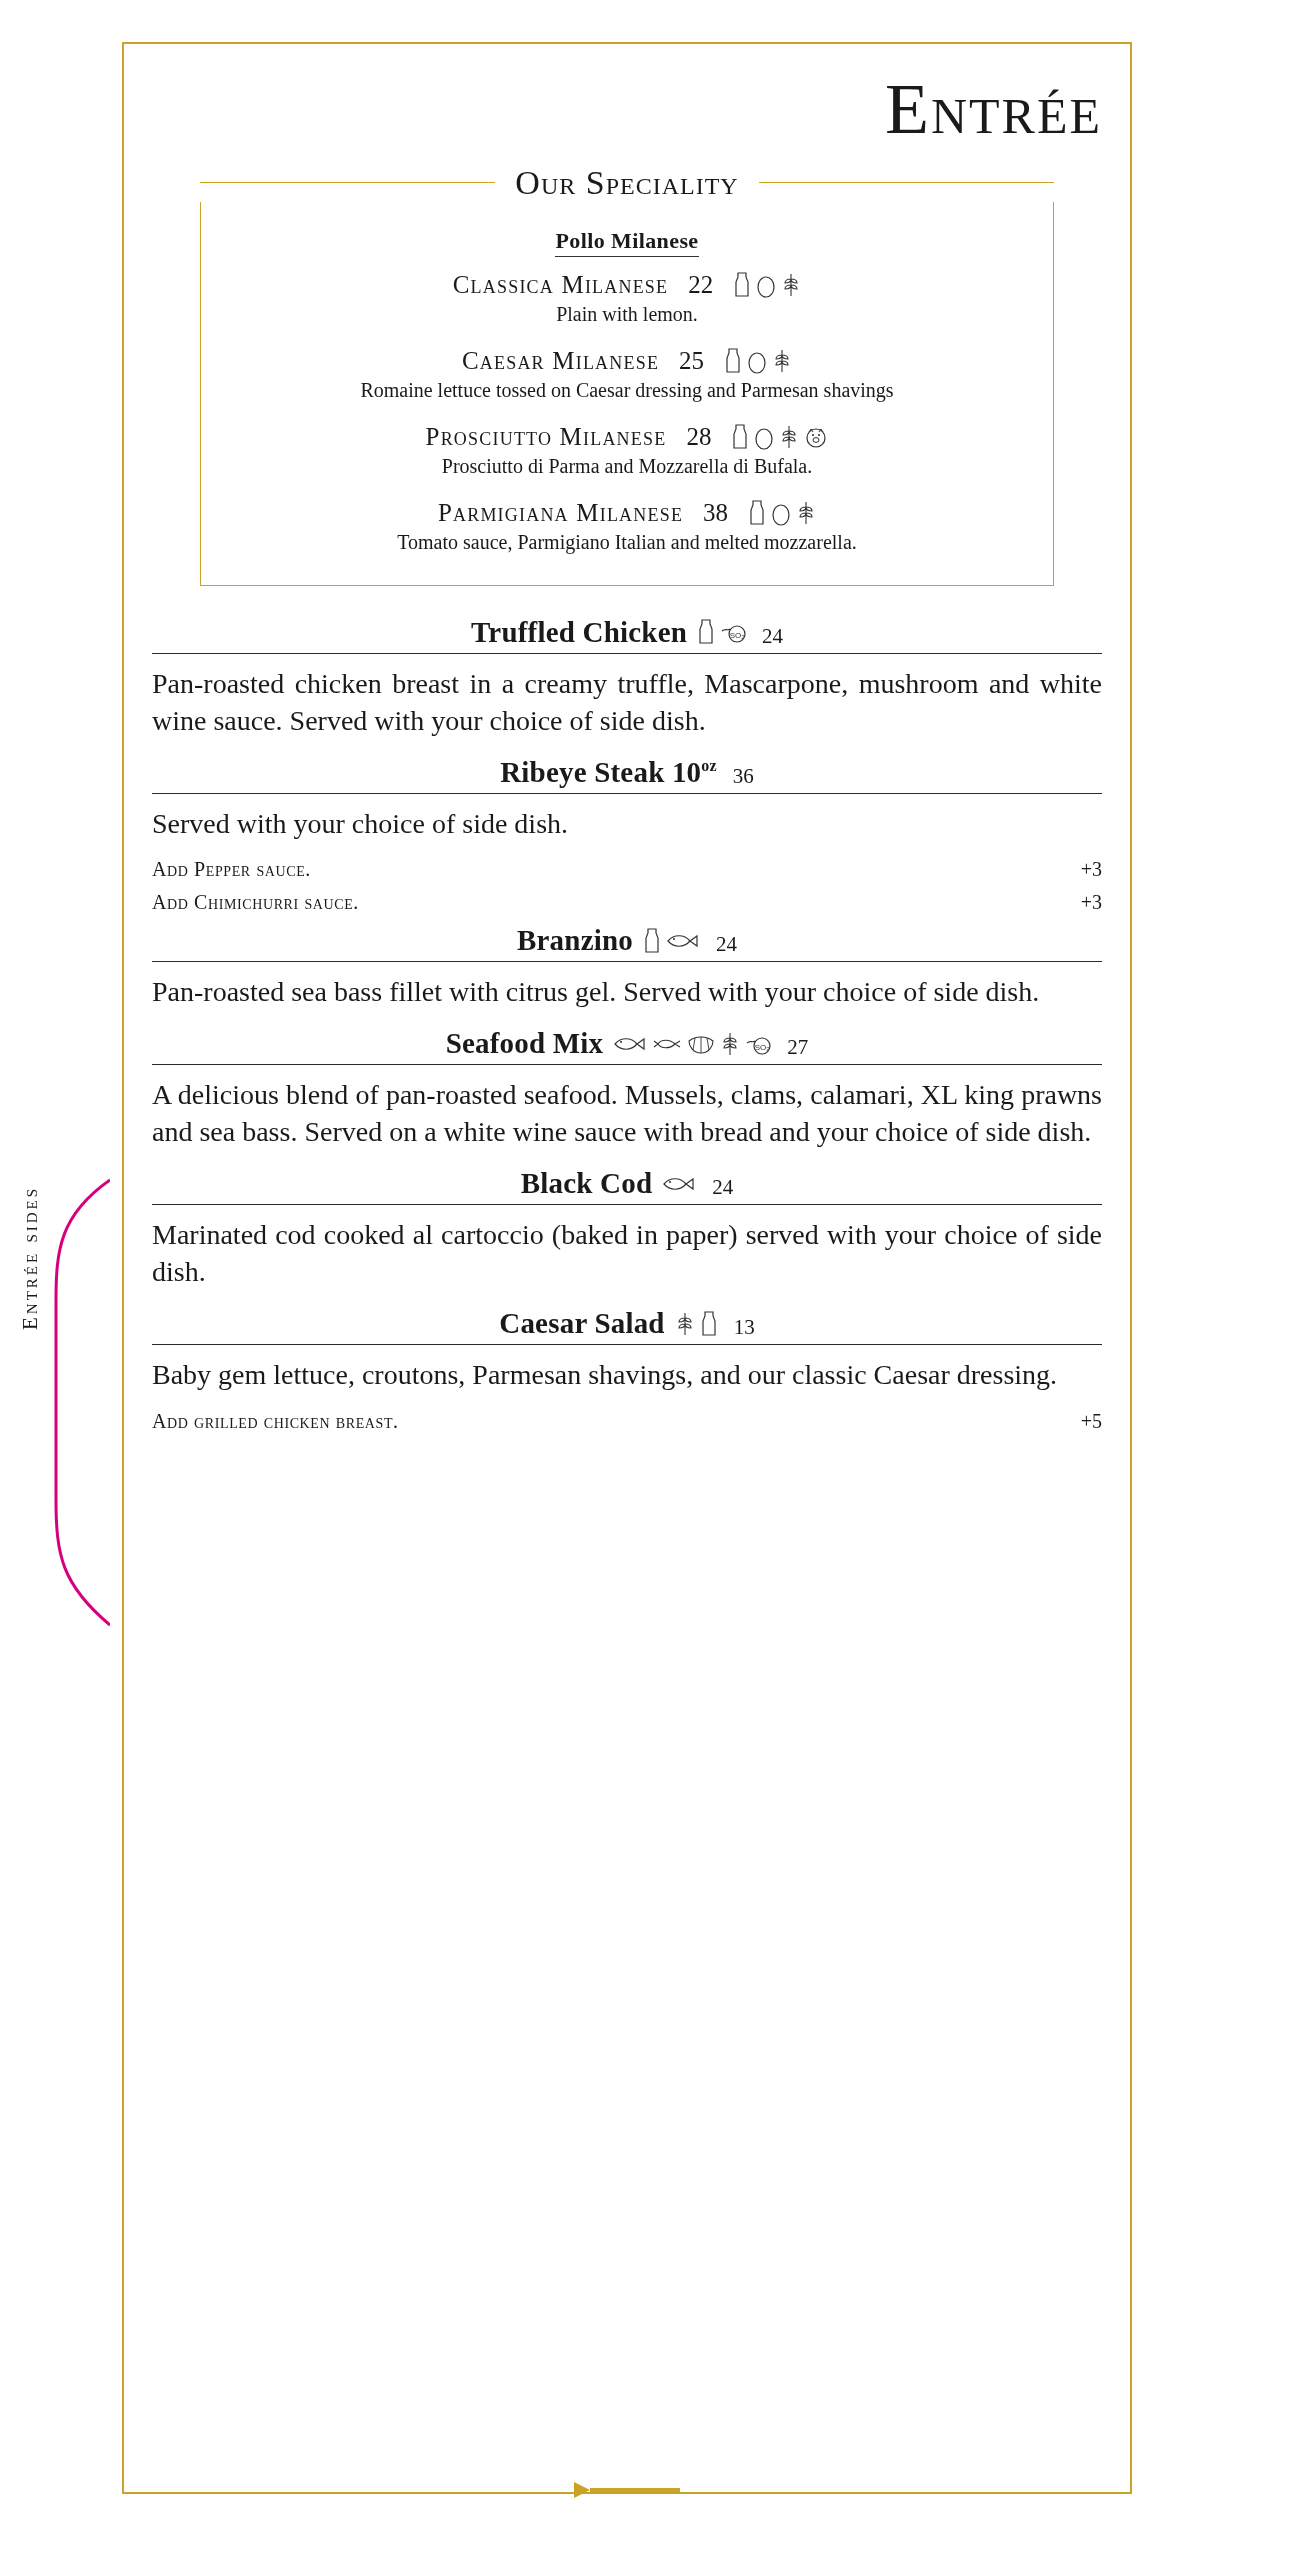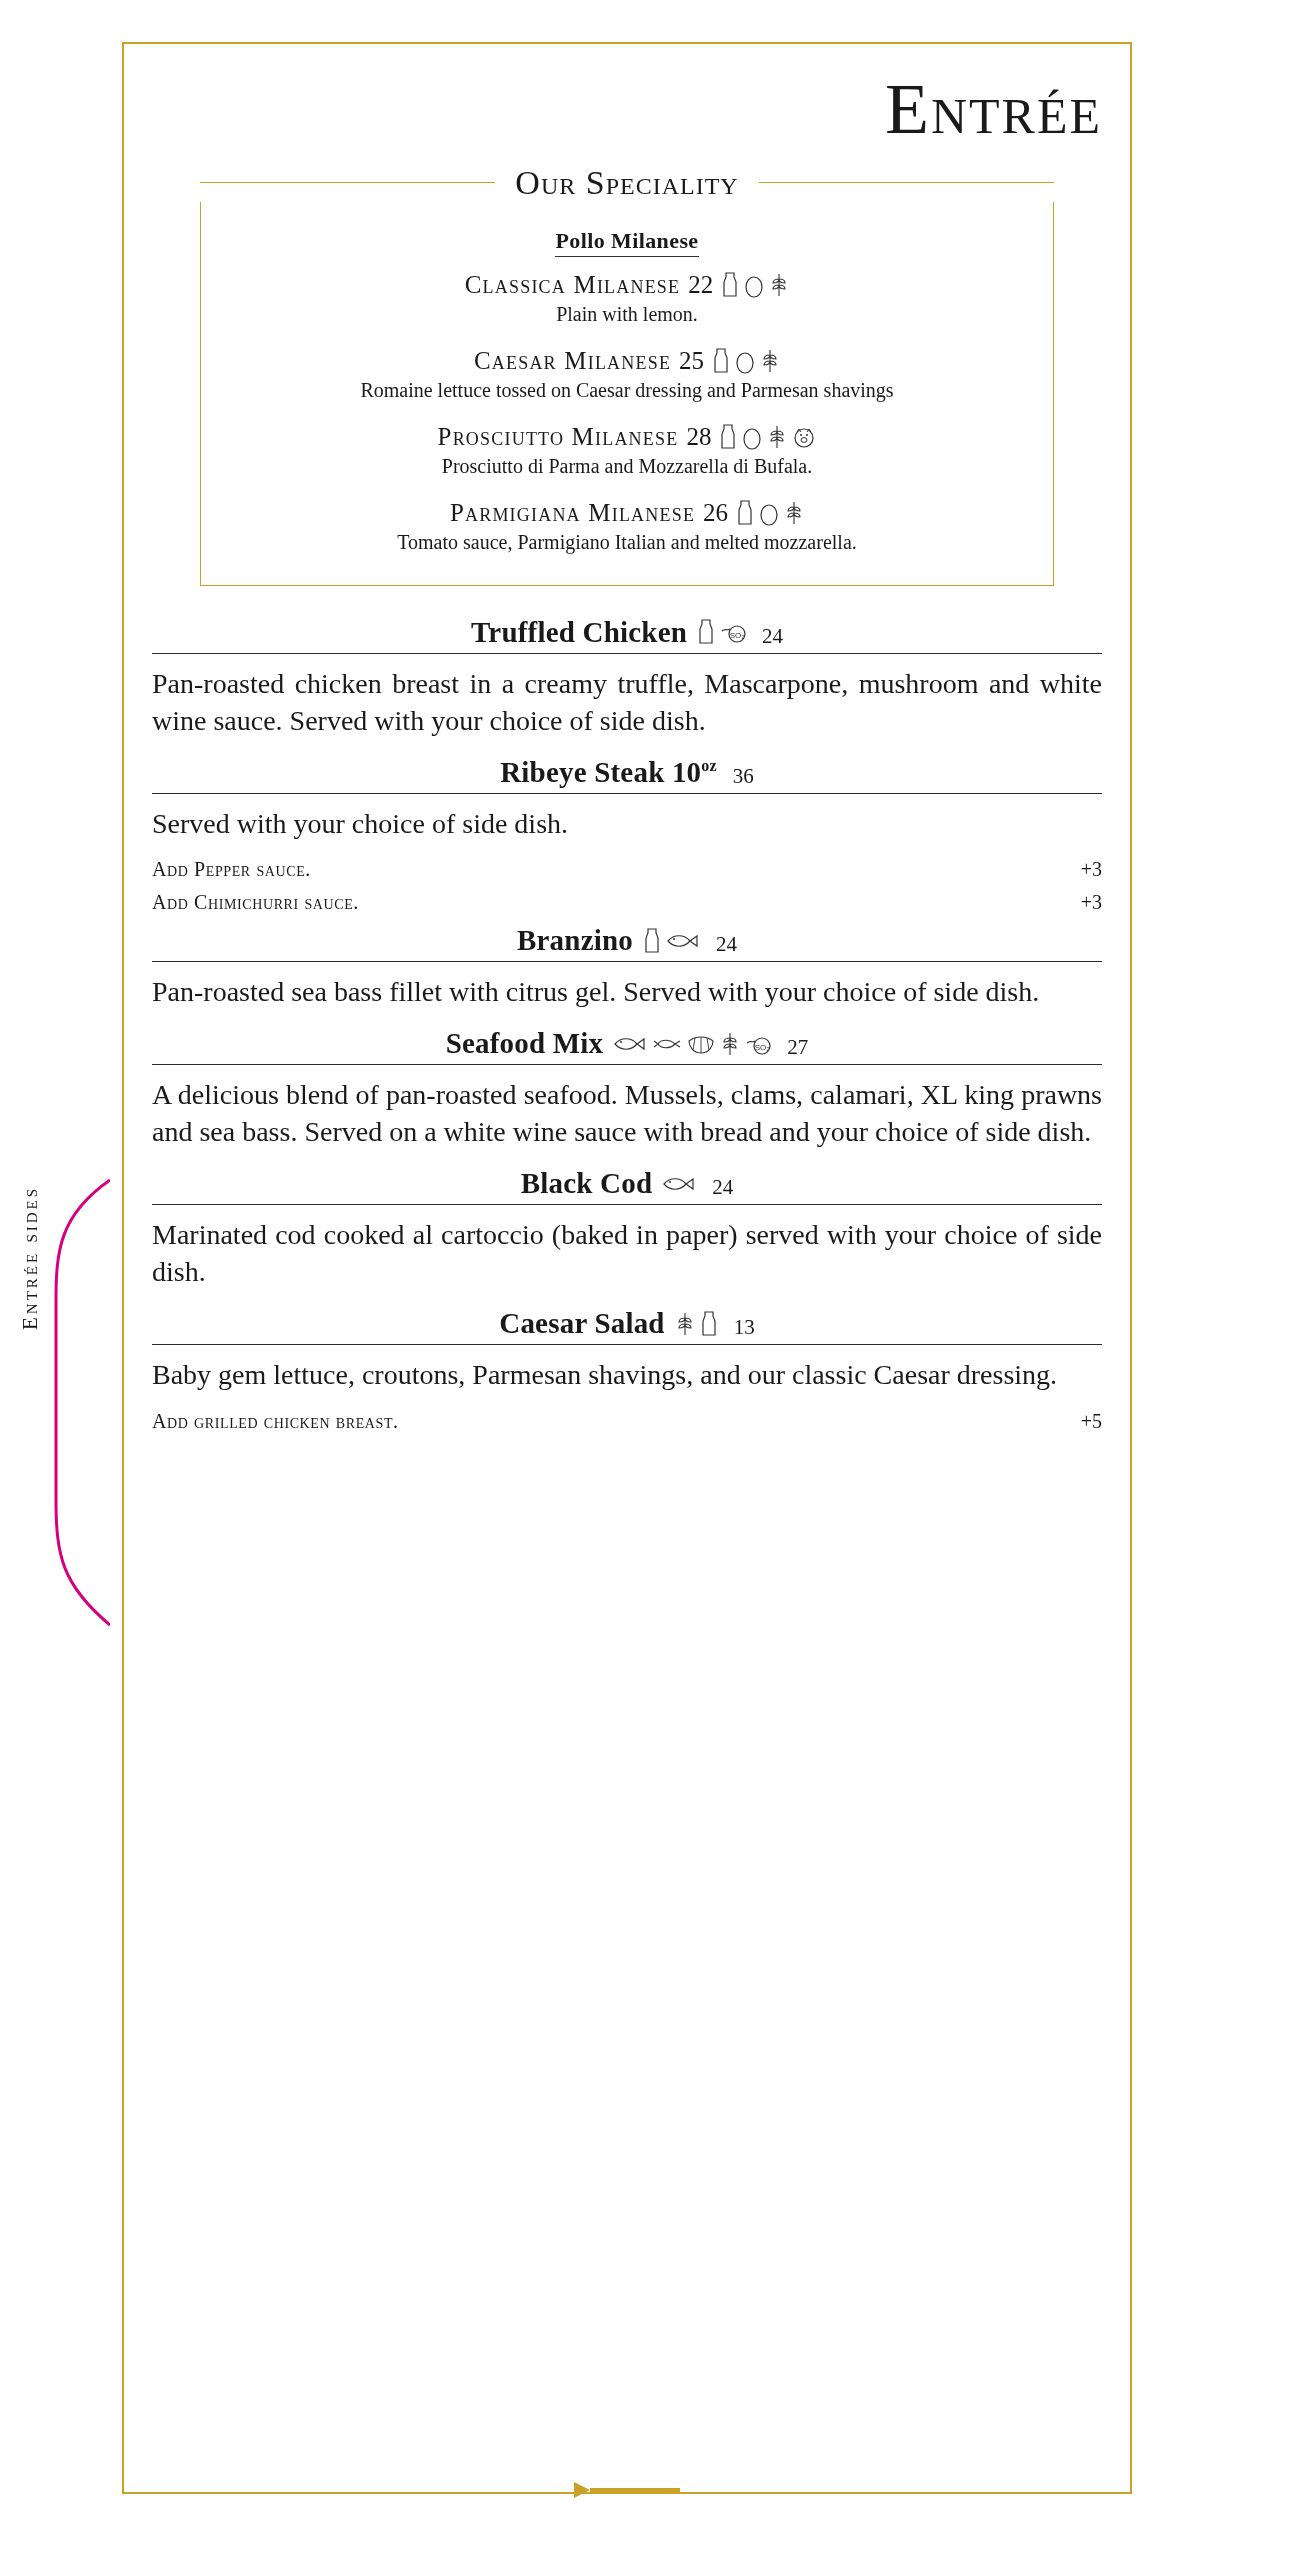--- a/index.html
+++ b/index.html
@@ -120,21 +120,21 @@
   }
 
   .spec-item { text-align: center; margin-bottom: 20px; }
   .spec-item:last-child { margin-bottom: 0; }
   .spec-item-head {
     font-size: 25px;
     font-variant: small-caps;
     letter-spacing: 1.2px;
     display: inline-flex;
     align-items: center;
-    gap: 8px;
+    gap: 20px;
     justify-content: center;
   }
   .spec-item-price { font-variant: normal; letter-spacing: 0; }
   .spec-item-desc {
     font-size: 20px;
     line-height: 1.3;
     margin-top: 2px;
   }
 
   
@@ -297,21 +297,21 @@
               <path d="M5 8l2-3 2 3M19 8l-2-3-2 3" fill="none" stroke="#333" stroke-width="1"></path>
             </svg>
         </span>
       </div>
       <div class="spec-item-desc">Prosciutto di Parma and Mozzarella di Bufala.</div>
     </div>
 
     <div class="spec-item">
       <div class="spec-item-head">
         <span>Parmigiana Milanese</span>
-        <span class="spec-item-price">26</span>
+        <span class="spec-item-price">38</span>
         <span class="icons">
           <svg width="18" height="26" viewBox="0 0 18 26">
               <path d="M5 1h8v4l2 5v14H3V10l2-5z" fill="none" stroke="#333" stroke-width="1.2"></path>
             </svg>
           <svg width="20" height="26" viewBox="0 0 20 26">
               <ellipse cx="10" cy="15" rx="8" ry="10" fill="none" stroke="#333" stroke-width="1.2"></ellipse>
             </svg>
           <svg width="20" height="26" viewBox="0 0 20 26">
               <path d="M10 2v22M10 7c-4 0-6 2-6 4 4 0 6-2 6-4zM10 7c4 0 6 2 6 4-4 0-6-2-6-4zM10 13c-4 0-6 2-6 4 4 0 6-2 6-4zM10 13c4 0 6 2 6 4-4 0-6-2-6-4z" fill="none" stroke="#333" stroke-width="1.1"></path>
             </svg>

